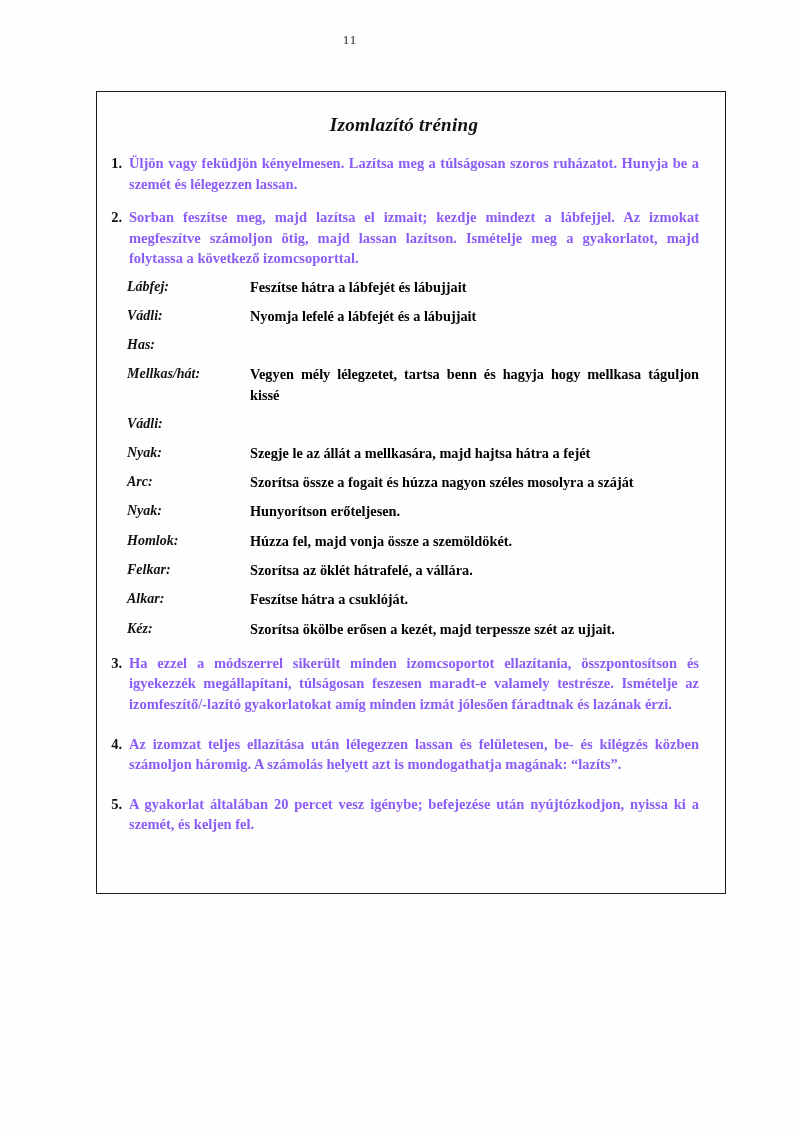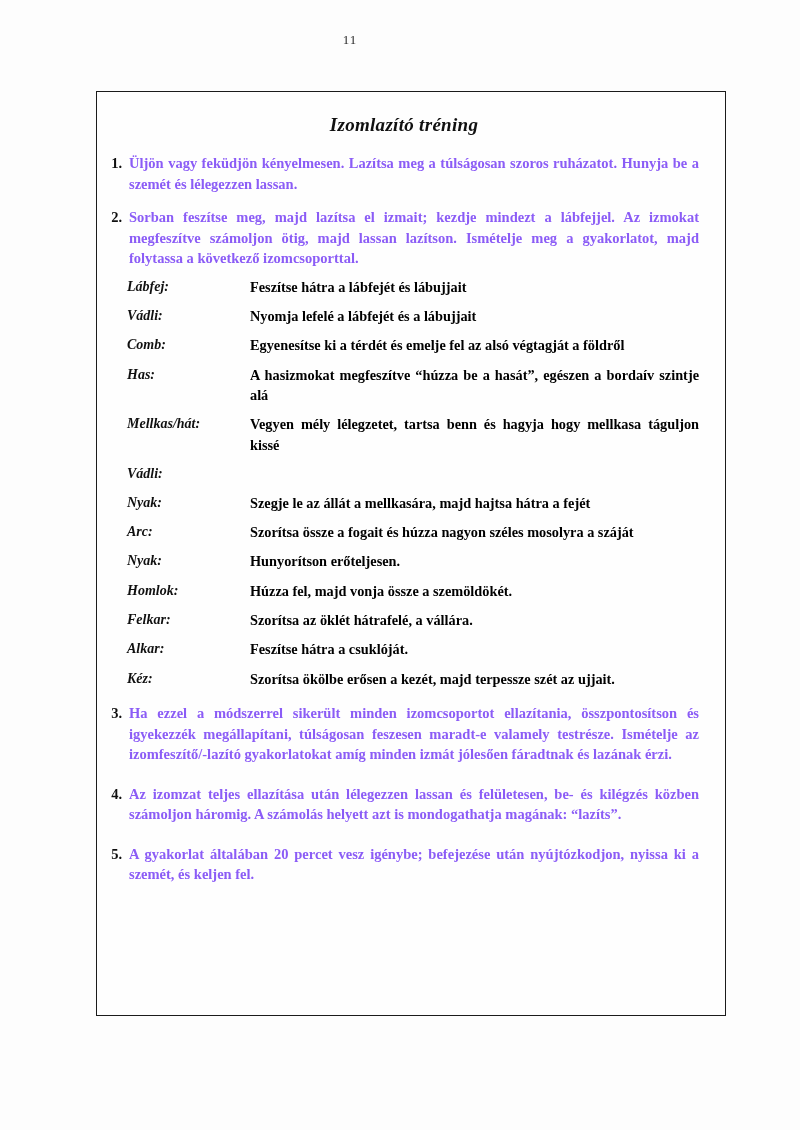--- a/index.html
+++ b/index.html
@@ -29,21 +29,21 @@
     color: #2b2b2b;
     letter-spacing: 1px;
   }
 
   
   .doc-frame {
     position: absolute;
     left: 96px;
     top: 91px;
     width: 630px;
-    height: 925px;
+    height: 803px;
     border: 1.6px solid #1b1b1b;
     box-sizing: border-box;
     background: #fefefe;
     padding: 0;
   }
 
   .doc-inner {
     padding: 18px 22px 10px 8px;
     box-sizing: border-box;
     height: 100%;
@@ -152,28 +152,23 @@
       <div class="def-row">
         <div class="def-term">Lábfej:</div>
         <div class="def-desc">Feszítse hátra a lábfejét és lábujjait</div>
       </div>
 
       <div class="def-row">
         <div class="def-term">Vádli:</div>
         <div class="def-desc">Nyomja lefelé a lábfejét és a lábujjait</div>
       </div>
 
-      <div class="def-row">
-        <div class="def-term">Comb:</div>
-        <div class="def-desc">Egyenesítse ki a térdét és emelje fel az alsó végtagját a földről</div>
-      </div>
 
       <div class="def-row">
         <div class="def-term">Has:</div>
-        <div class="def-desc justify">A hasizmokat megfeszítve “húzza be a hasát”, egészen a bordaív szintje alá</div>
       </div>
 
       <div class="def-row">
         <div class="def-term">Mellkas/hát:</div>
         <div class="def-desc justify">Vegyen mély lélegzetet, tartsa benn és hagyja hogy mellkasa táguljon kissé</div>
       </div>
 
       <div class="def-row">
         <div class="def-term">Vádli:</div>
       </div>

